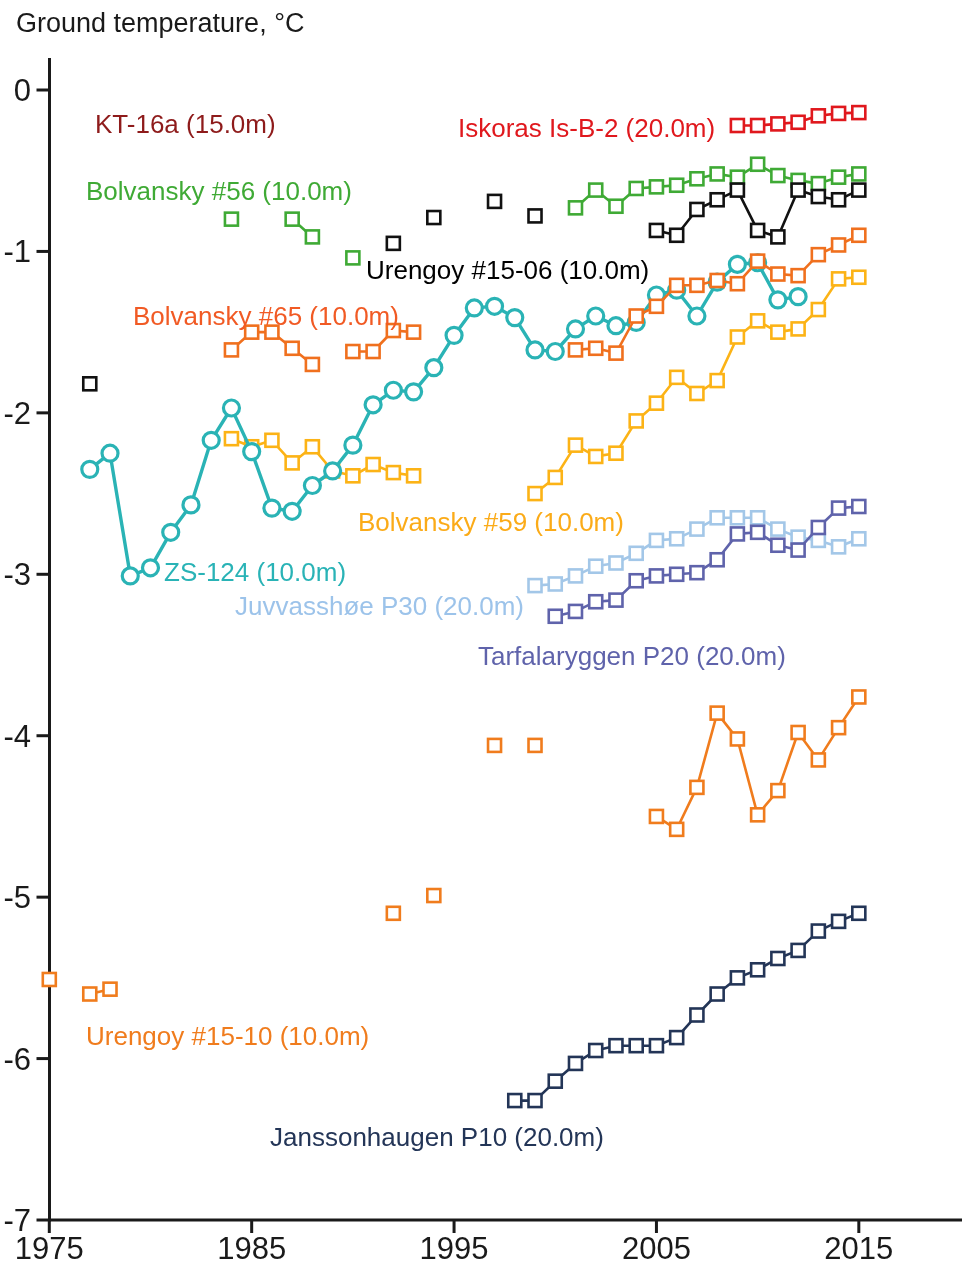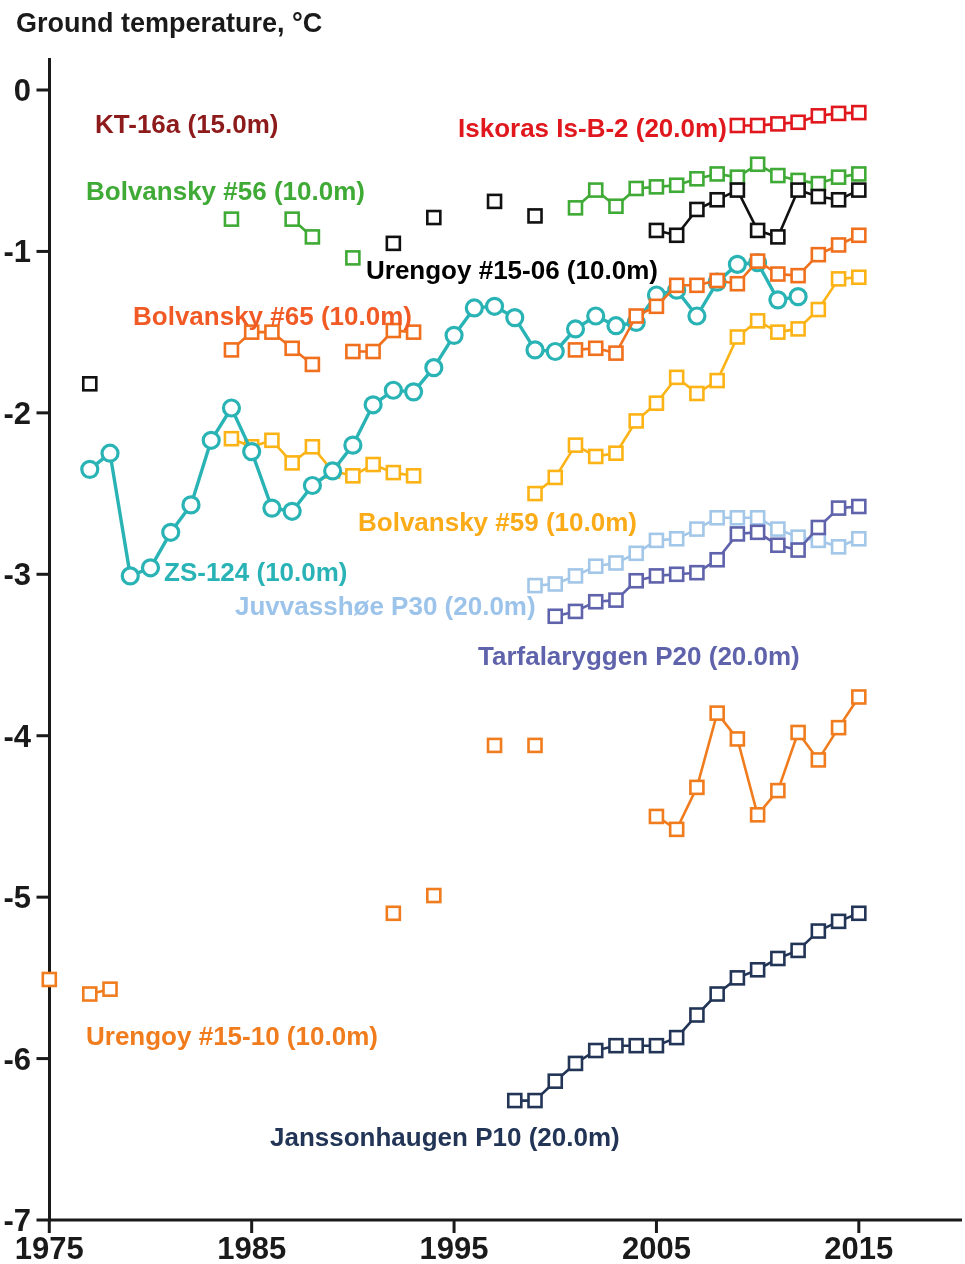--- a/index.html
+++ b/index.html
@@ -3,21 +3,20 @@
 <meta charset="utf-8">
 <style>
   html, body { margin: 0; padding: 0; background: #ffffff; }
   .page {
     position: relative;
     width: 965px;
     height: 1264px;
     background: #ffffff;
     font-family: "Liberation Sans", sans-serif;
     overflow: hidden;
-    font-weight: bold;
   }
   svg { display: block; }
   text { font-family: "Liberation Sans", sans-serif; }
   .chart-title { font-size: 27px; fill: #1a1a1a; }
   .tick-label { font-size: 31px; fill: #1a1a1a; }
   .series-label { font-size: 26px; }
 </style>
 </head>
 <body>
 

